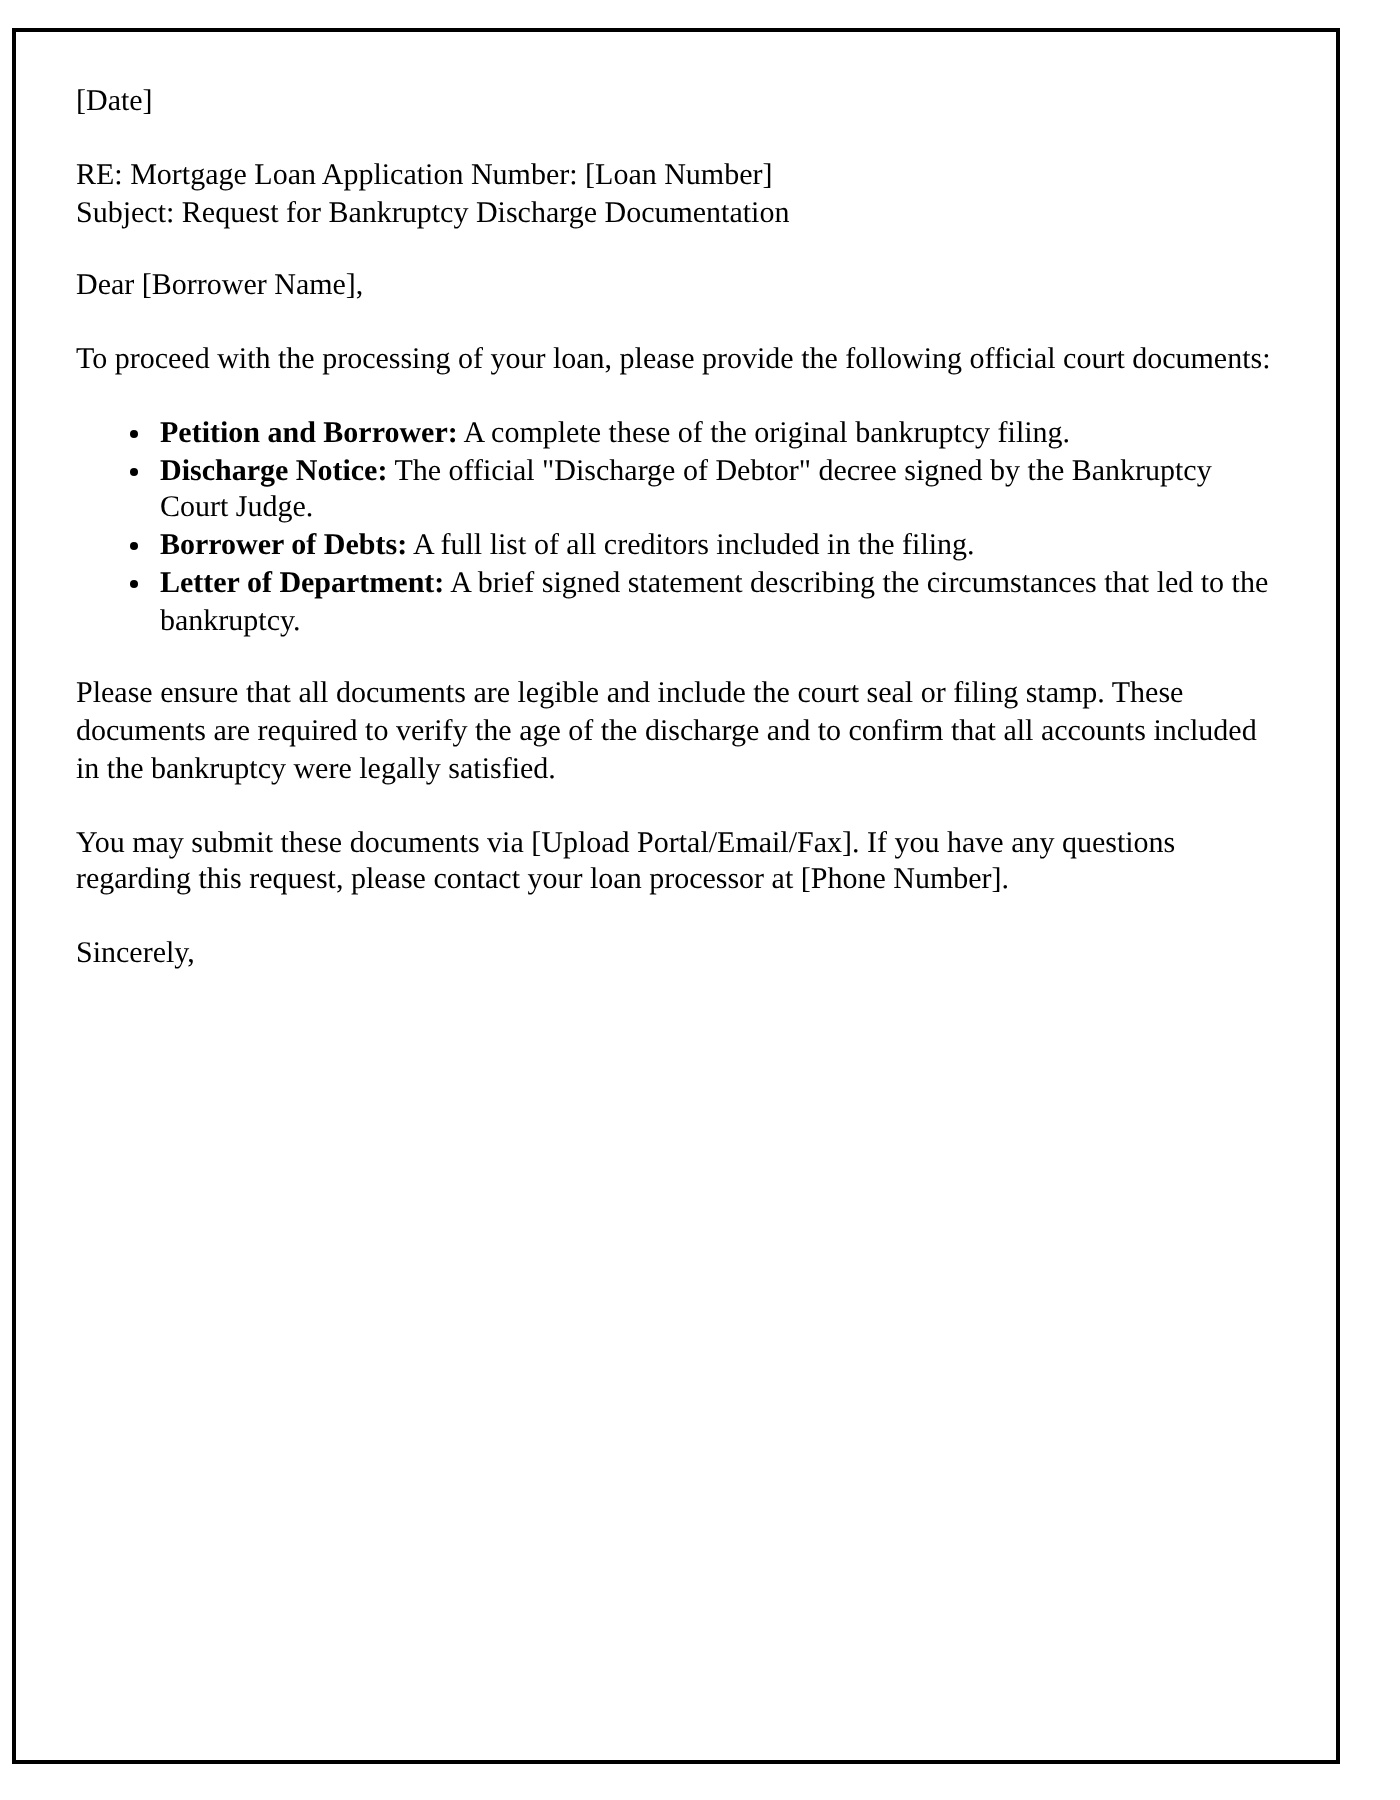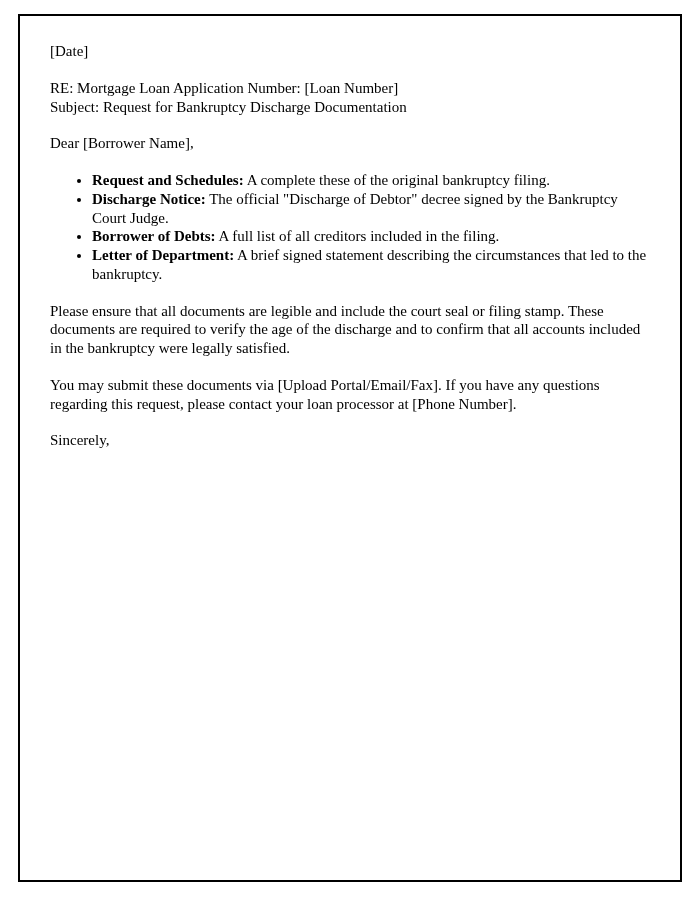--- a/index.html
+++ b/index.html
@@ -10,21 +10,21 @@
   }
   body {
     width: 700px;
     height: 900px;
     position: relative;
     font-family: "Liberation Serif", serif;
     color: #000000;
   }
   .page-border {
     position: absolute;
-    left: 18px;
+    left: 6px;
     top: 14px;
     width: 664px;
     height: 868px;
     border: 2px solid #000000;
     background: #ffffff;
   }
   .content {
     padding: 26px 30px 30px 30px;
     font-size: 15px;
     line-height: 1.25;
@@ -58,24 +58,25 @@
 
 
     <div class="block">
       <span class="line">RE: Mortgage Loan Application Number: [Loan Number]</span>
       <span class="line">Subject: Request for Bankruptcy Discharge Documentation</span>
     </div>
 
     <p>Dear [Borrower Name],</p>
 
 
+    <p>To proceed with the processing of your loan, please provide the following official court documents:</p>
 
     <ul class="doc-list">
       <li>
-        <span class="bold">Request and Schedules:</span><span> A complete these of the original bankruptcy filing.</span>
+        <span class="bold">Petition and Borrower:</span><span> A complete these of the original bankruptcy filing.</span>
       </li>
       <li>
         <span class="bold">Discharge Notice:</span><span> The official "Discharge of Debtor" decree signed by the Bankruptcy Court Judge.</span>
       </li>
       <li>
         <span class="bold">Borrower of Debts:</span><span> A full list of all creditors included in the filing.</span>
       </li>
       <li>
         <span class="bold">Letter of Department:</span><span> A brief signed statement describing the circumstances that led to the bankruptcy.</span>
       </li>

